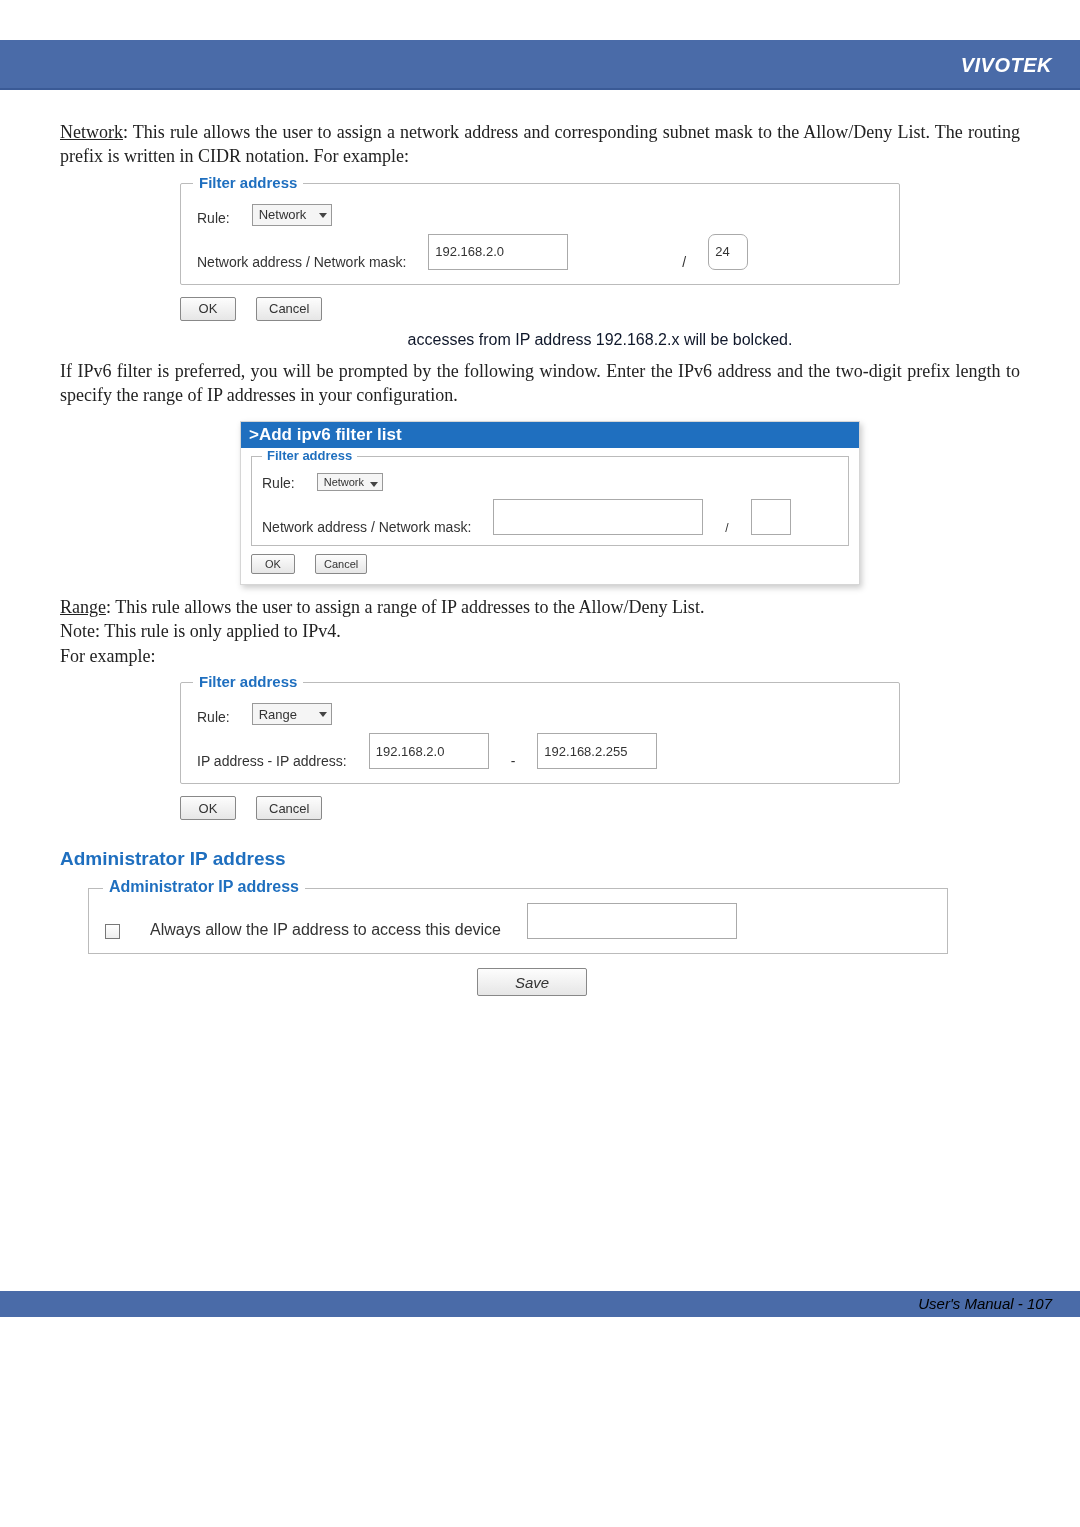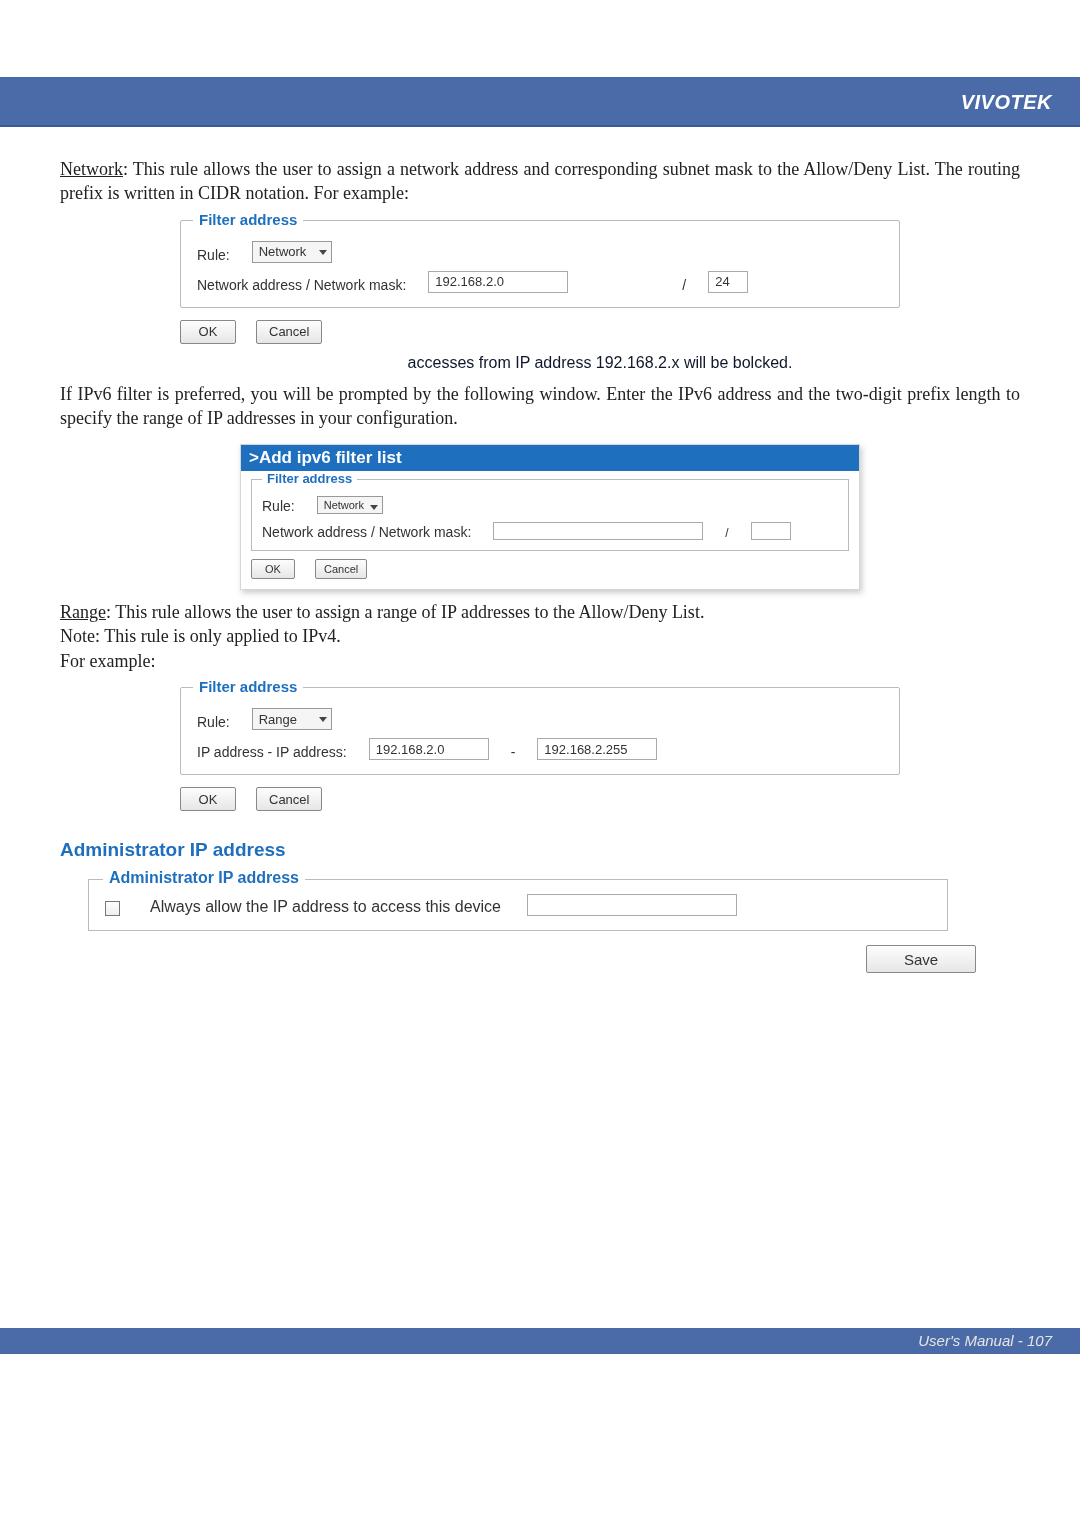--- a/index.html
+++ b/index.html
@@ -1,17 +1,17 @@
 <!DOCTYPE html>
 <html><head>
 <meta charset="utf-8">
 <style>
   * { box-sizing: border-box; margin: 0; padding: 0; }
   html, body { width: 1080px; height: 1527px; font-family: Arial, Helvetica, sans-serif; background: #fff; }
-  .page { width: 1080px; height: 1357px; position: relative; background: #fff; margin-top: 37px; }
+  .page { width: 1080px; height: 1357px; position: relative; background: #fff; }
   .header-band {
     position: absolute; top: 40px; left: 0; right: 0; height: 50px;
     background: #4a6ba8;
     border-bottom: 2px solid #3a5a96;
   }
   .header-text {
     position: absolute; right: 28px; top: 14px; color: #fff;
     font-style: italic; font-weight: bold; font-size: 20px; letter-spacing: 0.5px;
   }
   .content { position: absolute; left: 60px; right: 60px; top: 120px; }
@@ -32,21 +32,21 @@
     border: 1px solid #999; background: #f5f5f5; height: 22px; min-width: 80px;
     display: inline-flex; align-items: center; padding: 0 18px 0 6px; position: relative;
     font-size: 13px;
   }
   .select:after {
     content: ""; position: absolute; right: 4px; top: 8px;
     border-left: 4px solid transparent; border-right: 4px solid transparent;
     border-top: 5px solid #444;
   }
   .input {
-    border: 1px solid #aaa; background: #fff; height: 22px; padding: 3px 6px;
+    border: 1px solid #aaa; background: #fff; height: 22px; padding: 17px 6px;
     font-size: 13px; display: inline-flex; align-items: center;
   }
   .btnrow { margin-top: 12px; display: flex; gap: 20px; }
   .btn {
     border: 1px solid #888; background: linear-gradient(#fdfdfd,#e6e6e6);
     height: 24px; min-width: 56px; padding: 0 12px; font-size: 13px;
     display: inline-flex; align-items: center; justify-content: center;
     border-radius: 2px; color: #333;
   }
   .caption { text-align: center; color: #0f172a; font-size: 16px; margin-top: 10px; }
@@ -60,23 +60,23 @@
   .mini .input { height: 18px; font-size: 11px; }
   .mini .btn { height: 20px; font-size: 11px; min-width: 44px; padding: 0 8px; }
   .section-head { color: #1f6fbf; font-weight: bold; font-size: 19px; margin-top: 28px; }
   .adminfieldset { border: 1px solid #bbb; position: relative; padding: 14px 16px; width: 860px; margin: 18px 0 0 28px; }
   .adminlegend { position: absolute; top: -11px; left: 14px; background: #fff; padding: 0 6px; color: #1f6fbf; font-weight: bold; font-size: 16px; }
   .checkbox {
     width: 15px; height: 15px; border: 1px solid #777;
     background: linear-gradient(#fff,#eee); display: inline-block; margin-right: 8px;
     vertical-align: -2px;
   }
-  .saverow { width: 888px; margin: 14px 0 0 28px; display: flex; justify-content: flex-end; }
+  .saverow { width: 888px; margin: 14px 0 0 28px; display: flex; justify-content: center; font-style: italic; }
   .footer { position: absolute; bottom: 40px; left: 0; right: 0; height: 26px; background: #4a6ba8; }
-  .footer-text { position: absolute; right: 28px; top: 4px; color: #e5e5e5; font-style: italic; font-size: 15px; }
+  .footer-text { position: absolute; right: 28px; top: 4px; color: #000000; font-style: italic; font-size: 15px; }
   .sp { height: 10px; }
 </style>
 </head>
 <body>
 
 <div class="page">
   <div class="header-band">
     <div class="header-text">VIVOTEK</div>
   </div>
 
@@ -93,21 +93,21 @@
           <span class="label">Rule:</span>
           <span class="select">
               <span>Network</span>
             </span>
         </div>
         <div class="row">
           <span class="label">Network address / Network mask:</span>
           <span class="input" style="width:140px;">192.168.2.0</span>
           <span style="width:70px;"></span>
           <span>/</span>
-          <span class="input" style="width:40px;">24</span>
+          <span class="input" style="width:40px;border-radius:7px;">24</span>
         </div>
       </div>
       <div class="btnrow">
         <span class="btn">OK</span>
         <span class="btn">Cancel</span>
       </div>
       <div class="caption">accesses from IP address 192.168.2.x will be bolcked.</div>
     </div>
 
     <div class="sp"></div>

